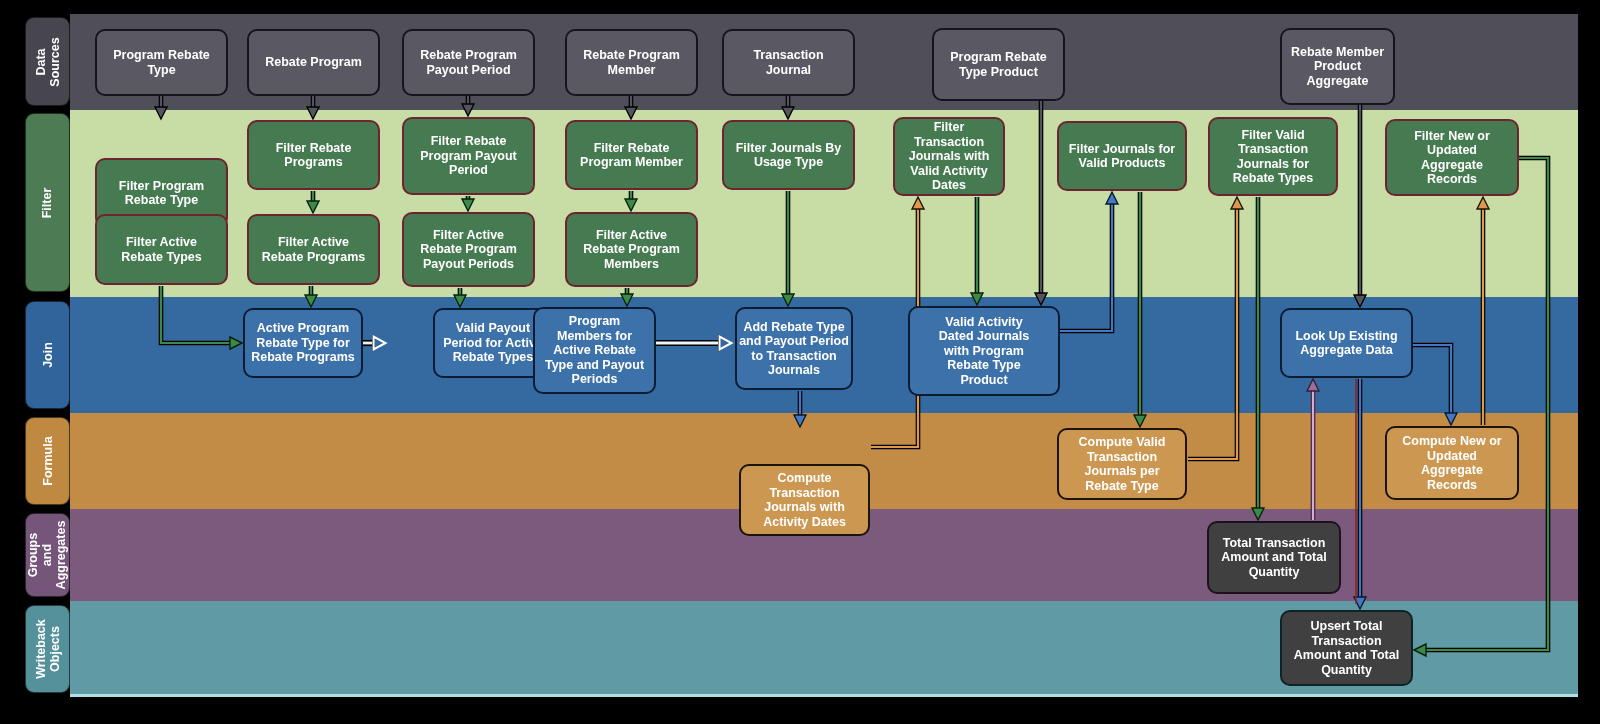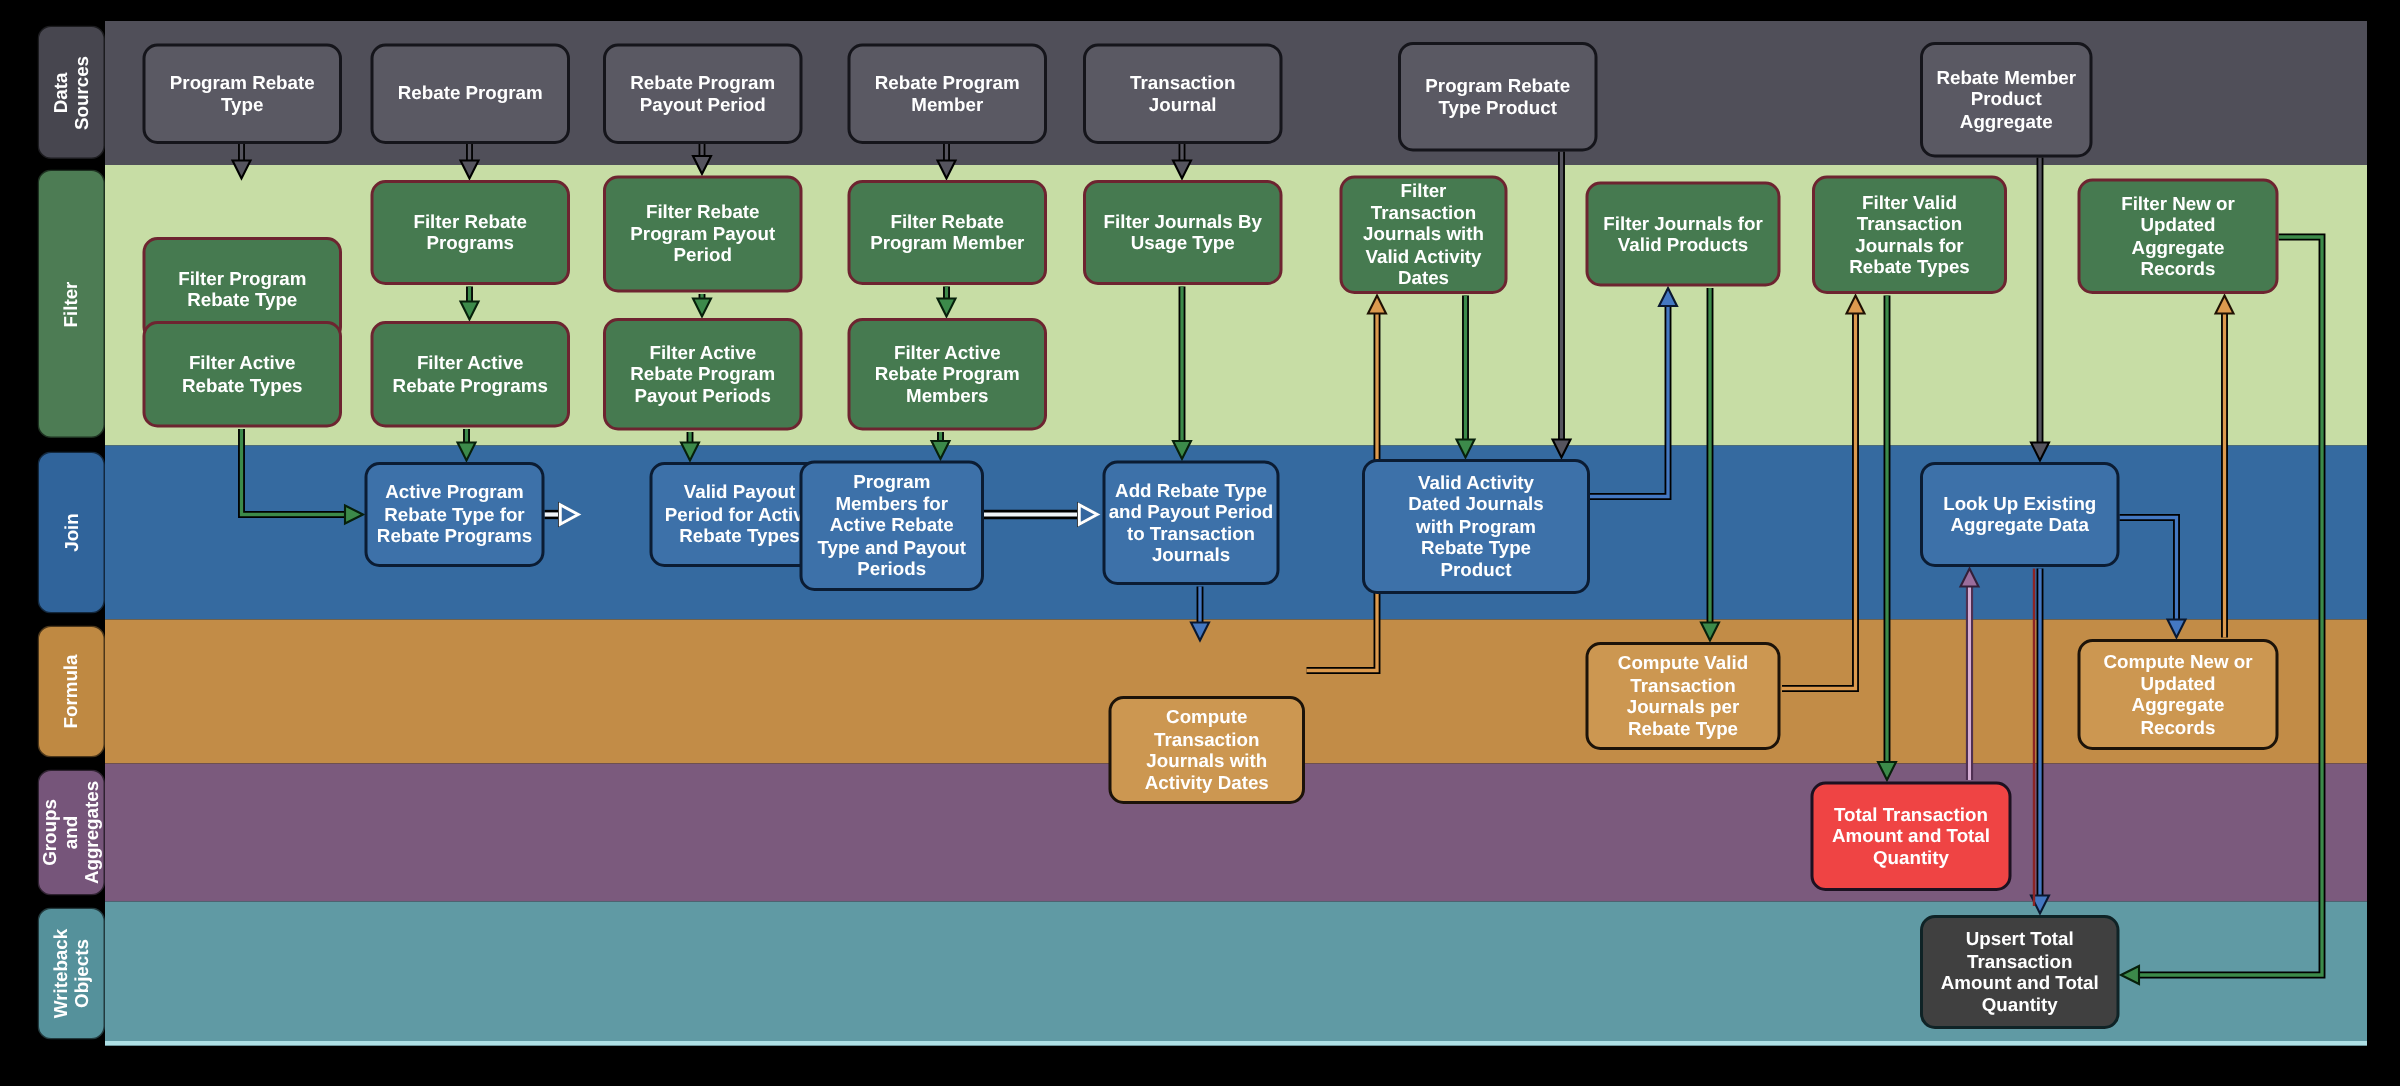--- a/index.html
+++ b/index.html
@@ -12,21 +12,21 @@
   .tab-label{transform:rotate(-90deg);color:#fff;font-weight:bold;font-size:12.5px;line-height:1.12;
        text-align:center;white-space:pre-line;width:max-content;}
   .node{position:absolute;box-sizing:border-box;border-radius:10px;border:2px solid #000;
         display:flex;align-items:center;justify-content:center;text-align:center;
         color:#fff;font-weight:bold;font-size:12.5px;line-height:1.16;white-space:pre-line;
         padding:2px;z-index:3;}
   .node-datasources{background:#5a5963;border-color:#15151b;}
   .node-filter{background:#467a50;border-color:#6d2430;}
   .node-join{background:#3d71a9;border-color:#0b1c33;}
   .node-formula{background:#cc9751;border-color:#1c1309;}
-  .node-groups{background:#ef4444;border-color:#1d1121;}
+  .node-groups{background:#404040;border-color:#1d1121;}
   .node-writeback{background:#404040;border-color:#0f2326;}
   #edges{position:absolute;top:0;left:0;z-index:2;}
   #bottom-edge{position:absolute;left:70px;width:1508px;top:694px;height:3px;z-index:1;}
 </style>
 </head>
 <body>
 
 <div id="canvas">
   <div id="lanes">
       <div class="lane" style="top: 14px; height: 96px; background: rgb(80, 79, 89); z-index: 1;"></div>

